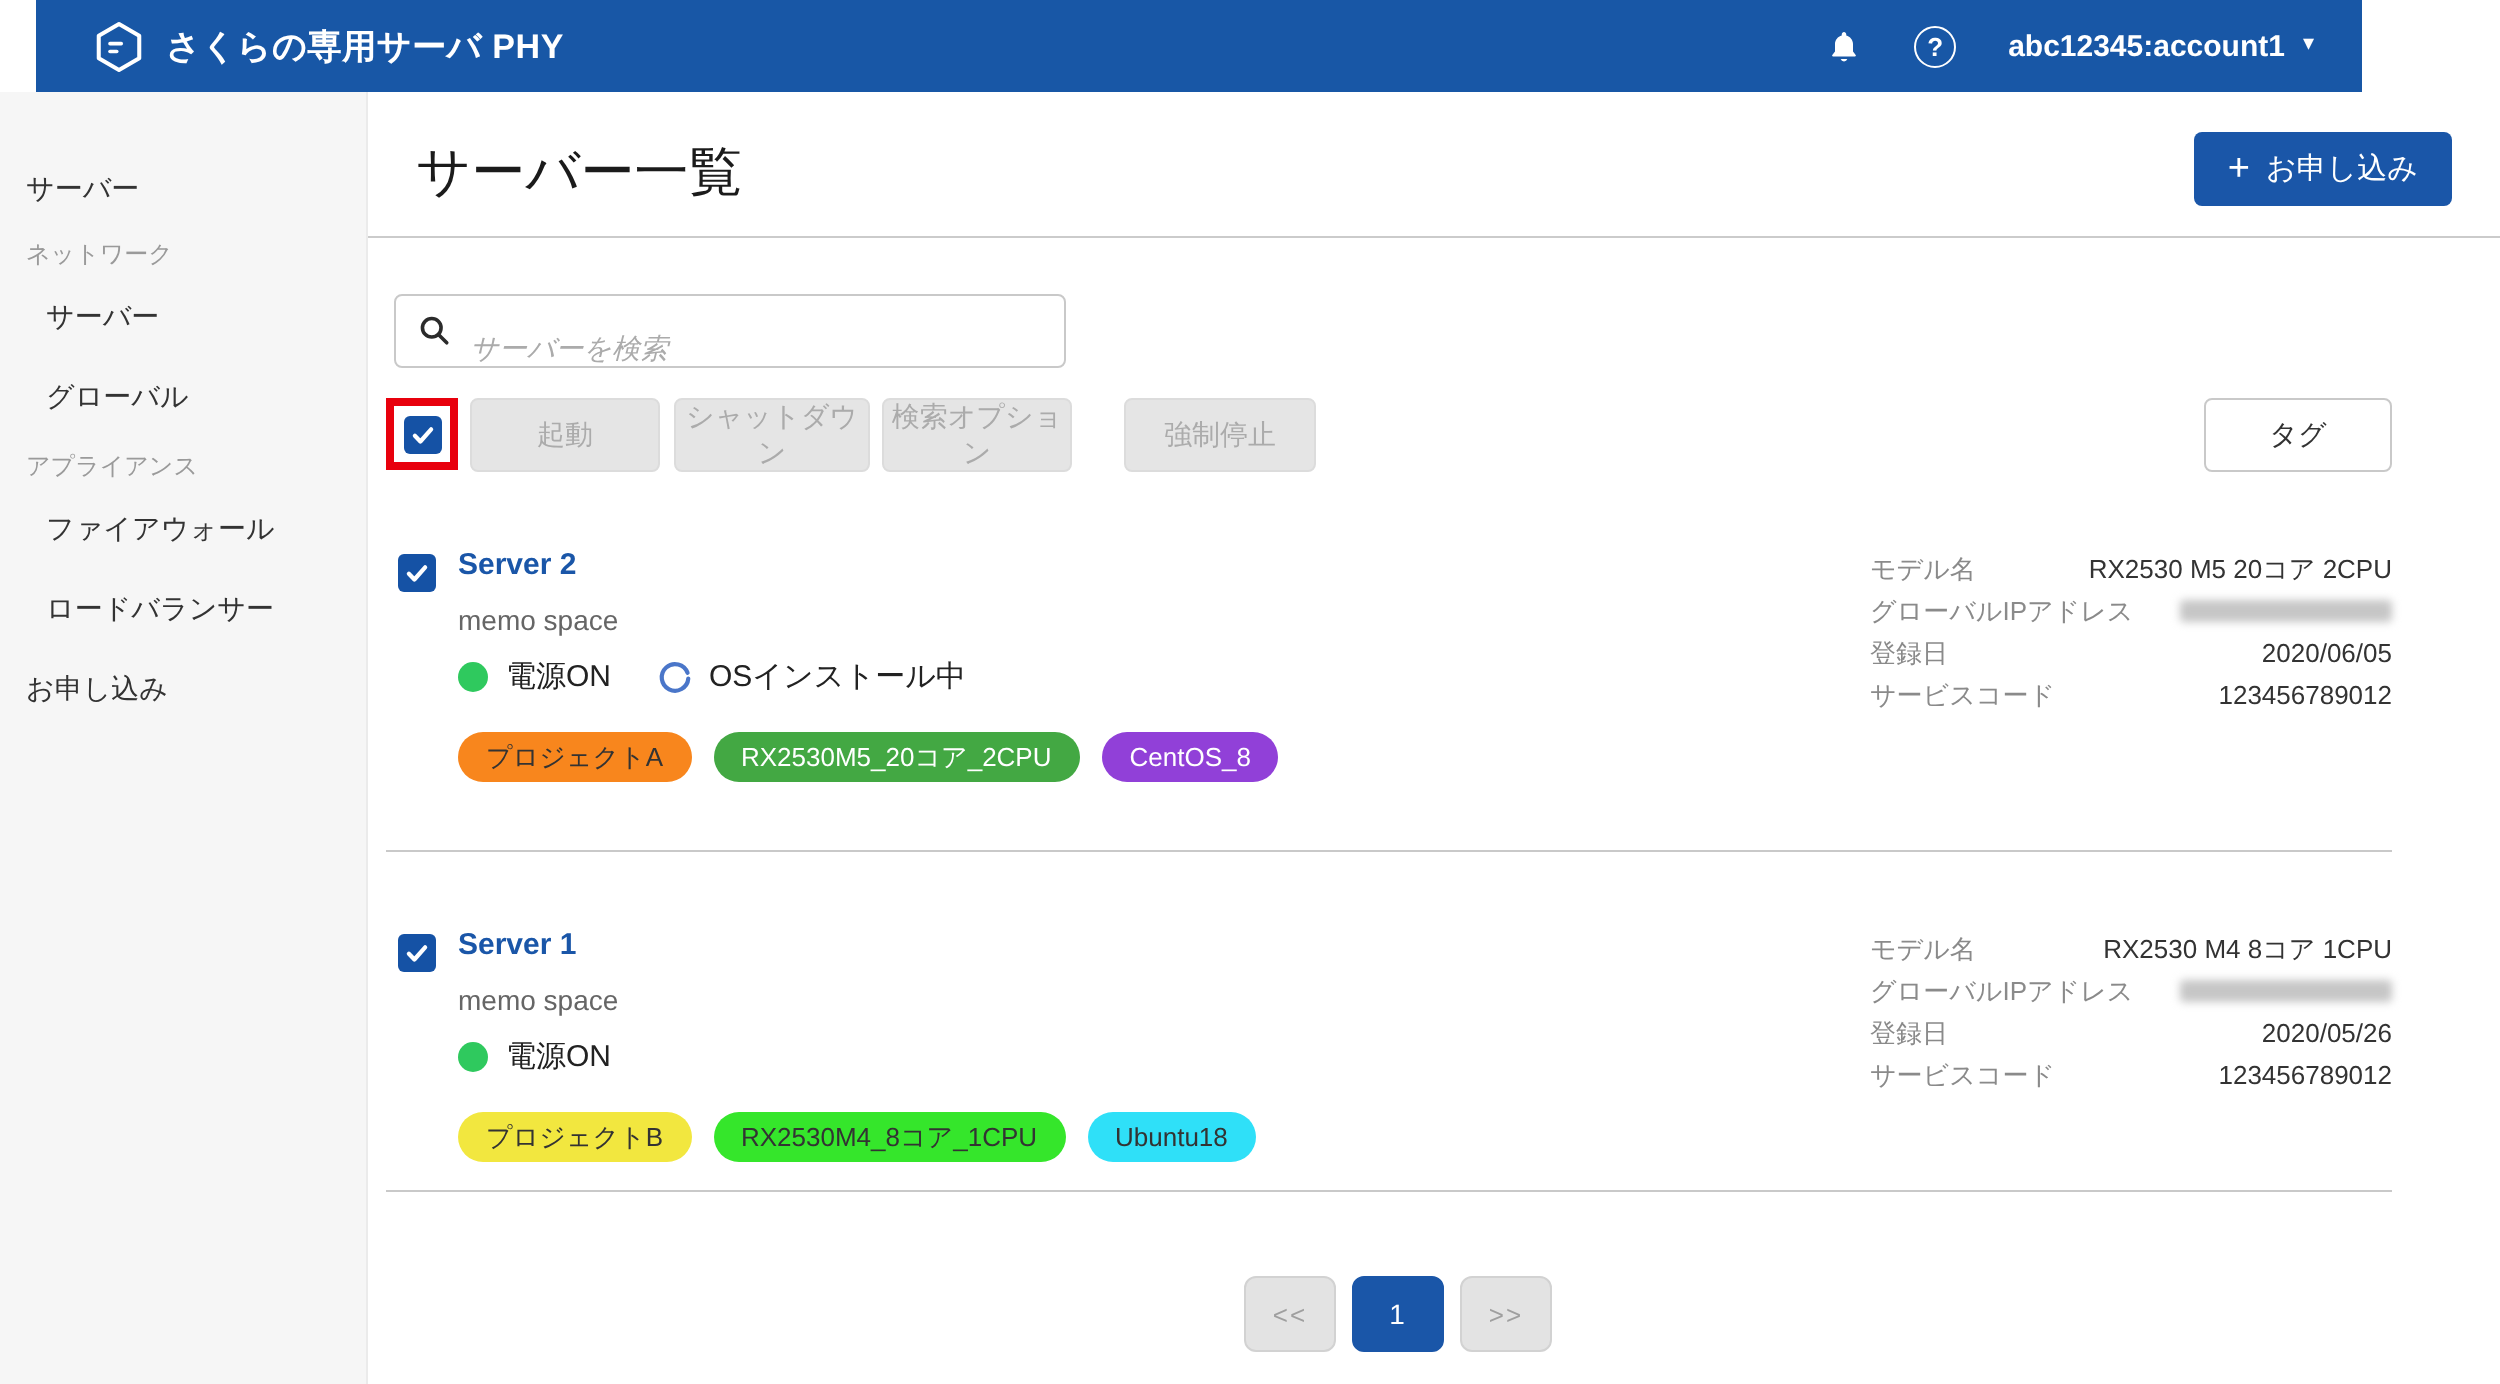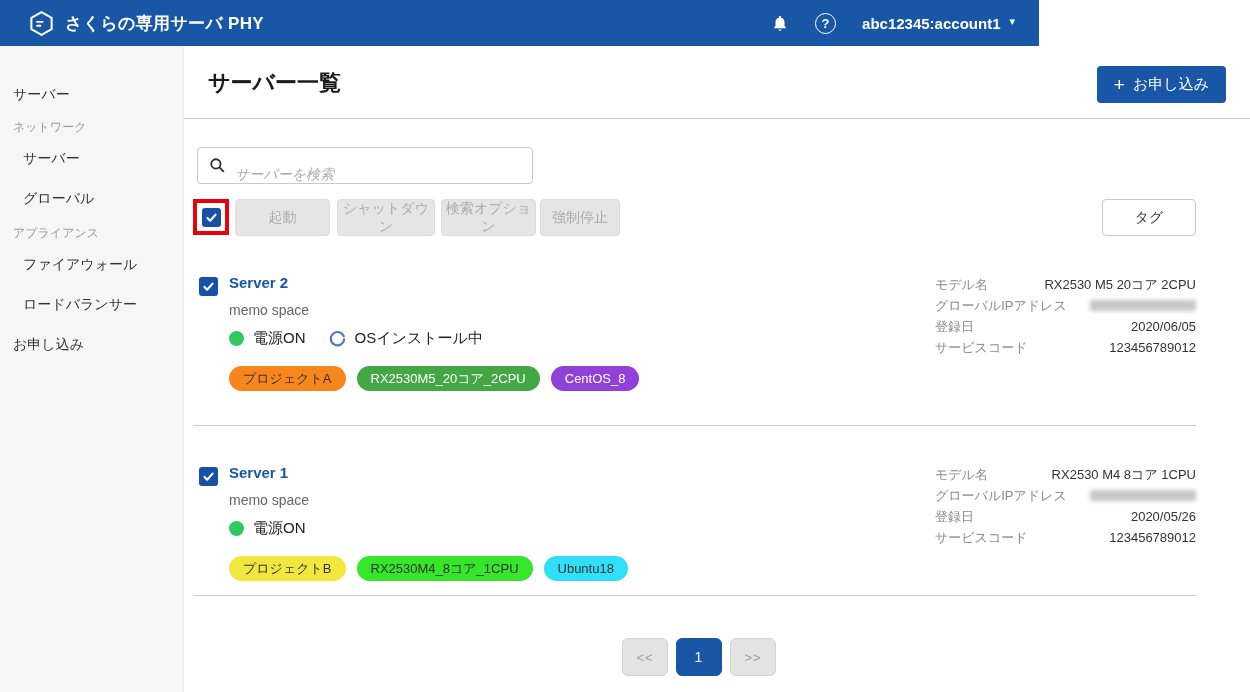--- a/index.html
+++ b/index.html
@@ -1,20 +1,20 @@
 <!DOCTYPE html>
 <html><head>
 <meta charset="utf-8">
 <style>
   * { margin:0; padding:0; box-sizing:border-box; }
   html,body { width:1250px; height:692px; overflow:hidden; background:#fff;
     font-family:"Liberation Sans","DejaVu Sans",sans-serif; }
 
   
-  .topbar { position:absolute; left:0; top:0; width:1039px; height:46px;
+  .topbar { position:absolute; left:18px; top:0; width:1163px; height:46px;
     background:#1857A6; display:flex; align-items:center; justify-content:space-between;
     padding:0 24px 0 28px; }
   .brand { display:flex; align-items:center; gap:10px; cursor:pointer; }
   .brand-text { color:#fff; font-size:17px; font-weight:600; letter-spacing:.3px; }
   .topbar-right { display:flex; align-items:center; gap:26px; }
   .icon-btn { display:flex; align-items:center; justify-content:center; cursor:pointer; }
   .help-circle { width:21px; height:21px; border:1.6px solid #fff; border-radius:50%;
     color:#fff; font-size:13px; font-weight:700; display:flex; align-items:center; justify-content:center; }
   .account { display:flex; gap:9px; color:#fff; cursor:pointer; }
   .account-name { font-size:15px; font-weight:700; }
@@ -22,21 +22,21 @@
 
   
   .sidebar { position:absolute; left:0; top:46px; width:184px; height:646px;
     background:#F6F6F6; border-right:1px solid #EBEBEB; }
   .side-item { position:absolute; left:13px; font-size:14px; color:#333; cursor:pointer; white-space:nowrap; }
   .side-section { position:absolute; left:13px; font-size:12px; color:#9A9A9A; white-space:nowrap; }
   .side-sub { left:23px; }
 
   
   .main { position:absolute; left:184px; top:46px; width:1066px; height:646px; background:#fff; }
-  .page-title { position:absolute; left:24px; top:22px; font-size:22px; font-weight:700; color:#1b1b1b; }
+  .page-title { position:absolute; left:24px; top:22px; font-size:27px; font-weight:400; color:#1b1b1b; }
   .signup-btn { position:absolute; right:24px; top:20px; height:37px; background:#1A56A8;
     border:none; border-radius:4px; color:#fff; font-size:15px; padding:0 17px;
     display:flex; align-items:center; gap:8px; cursor:pointer;
     font-family:inherit; }
   .signup-plus { font-size:19px; font-weight:400; line-height:1; }
   .hdr-divider { position:absolute; left:0; right:0; top:72px; border-top:1px solid #CBCBCB; }
 
   .search-wrap { position:absolute; left:13px; top:101px; width:336px; height:37px; }
   .search-wrap svg { position:absolute; left:11px; top:9px; }
   .search-input { width:100%; height:100%; border:1px solid #C9C9C9; border-radius:4px;
@@ -143,21 +143,21 @@
   <div class="annotation-box">
     <div class="checkbox">
       <svg width="13" height="13" viewBox="0 0 16 16" fill="none" stroke="#fff" stroke-width="2.6" stroke-linecap="round" stroke-linejoin="round">
           <path d="M3 8.5 6.4 12 13 4.5"></path>
         </svg>
     </div>
   </div>
   <button class="gray-btn" style="left:51px;width:95px;" aria-disabled="true">起動</button>
   <button class="gray-btn" style="left:153px;width:98px;" aria-disabled="true">シャットダウン</button>
   <button class="gray-btn" style="left:257px;width:95px;" aria-disabled="true">検索オプション</button>
-  <button class="gray-btn" style="left:356px;width:80px;" aria-disabled="true">強制停止</button>
+  <button class="gray-btn" style="left:378px;width:96px;" aria-disabled="true">強制停止</button>
   <button class="white-btn" style="left:918px;width:94px;">タグ</button>
 
   <section class="server-row row-0">
     <div class="checkbox row-check">
       <svg width="13" height="13" viewBox="0 0 16 16" fill="none" stroke="#fff" stroke-width="2.6" stroke-linecap="round" stroke-linejoin="round">
           <path d="M3 8.5 6.4 12 13 4.5"></path>
         </svg>
     </div>
     <a class="server-name">Server 2</a>
     <div class="server-memo">memo space</div>

